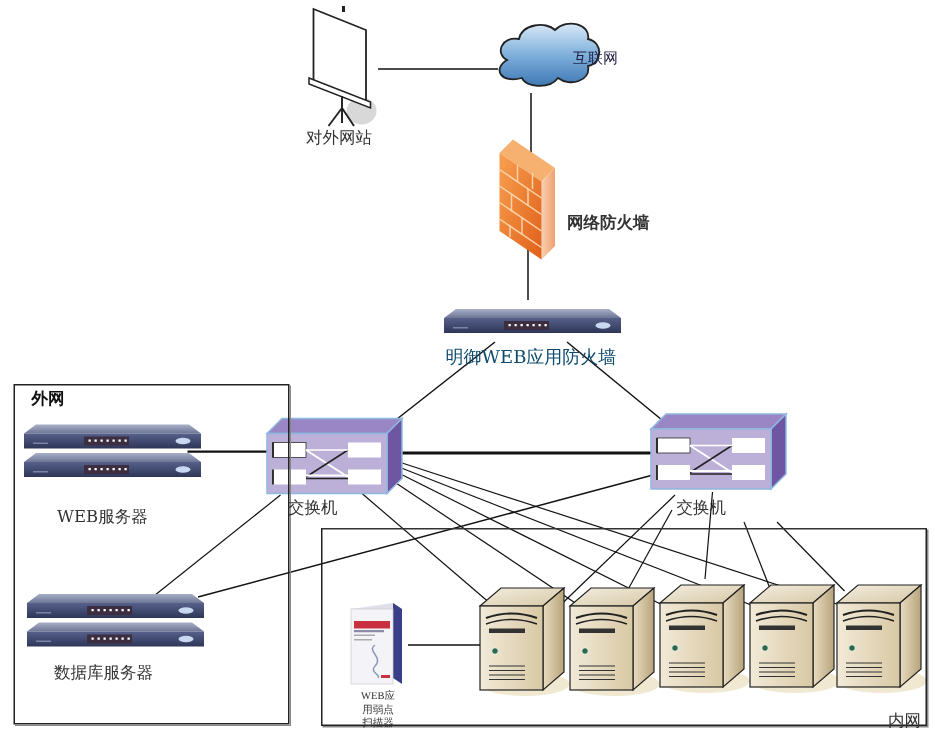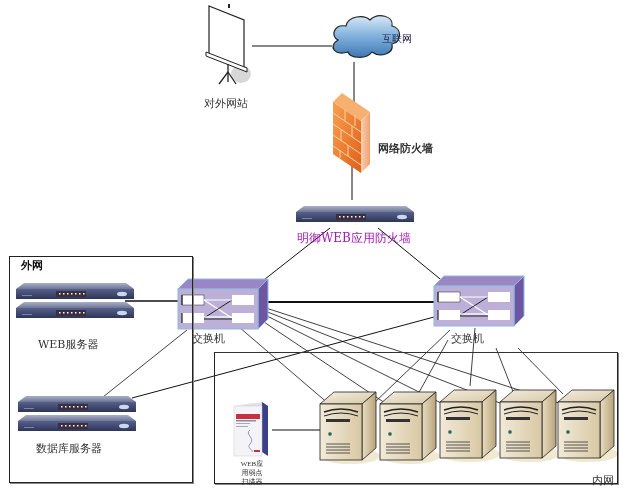--- a/index.html
+++ b/index.html
@@ -210,24 +210,24 @@
       <use href="#tower"></use>
     </g>
 </svg>
 
 <div class="zone zone-shadow" style="left:9px; top:256px; width:184px; height:227px;"></div>
 <div class="zone zone-shadow" style="left:214px; top:352px; width:404px; height:132px; border-top-color:#333;"></div>
 
 <div class="lbl" style="left:21px; top:258px; font-size:11px; color:#111;font-weight:bold;">外网</div>
 <div class="lbl" style="left:592px; top:473px; font-size:11px; color:#333;">内网</div>
 
-<div class="lbl" style="left:204px; top:96px;">对外网站</div>
+<div class="lbl" style="left:204px; top:84px;">对外网站</div>
 <div class="lbl" style="left:346px; top:32px; font-size:10px; color:#224;margin-left:36px;">互联网</div>
 <div class="lbl" style="left:378px; top:141px;font-weight:bold;">网络防火墙</div>
-<div class="lbl" style="left:297px; top:230px; font-size:12px; color:#a21caf;">明御WEB应用防火墙</div>
+<div class="lbl" style="left:297px; top:230px; font-size:12px; color:#0c4a6e;">明御WEB应用防火墙</div>
 <div class="lbl" style="left:192px; top:331px;">交换机</div>
 <div class="lbl" style="left:451px; top:331px;">交换机</div>
 <div class="lbl" style="left:38px; top:337px;">WEB服务器</div>
 <div class="lbl" style="left:36px; top:441px;font-family:Liberation Serif, serif;">数据库服务器</div>
 
 <div class="lbl-small" style="left:236px; top:460px; width:32px;">
   <div>WEB应</div>
   <div>用弱点</div>
   <div>扫描器</div>
 </div>

